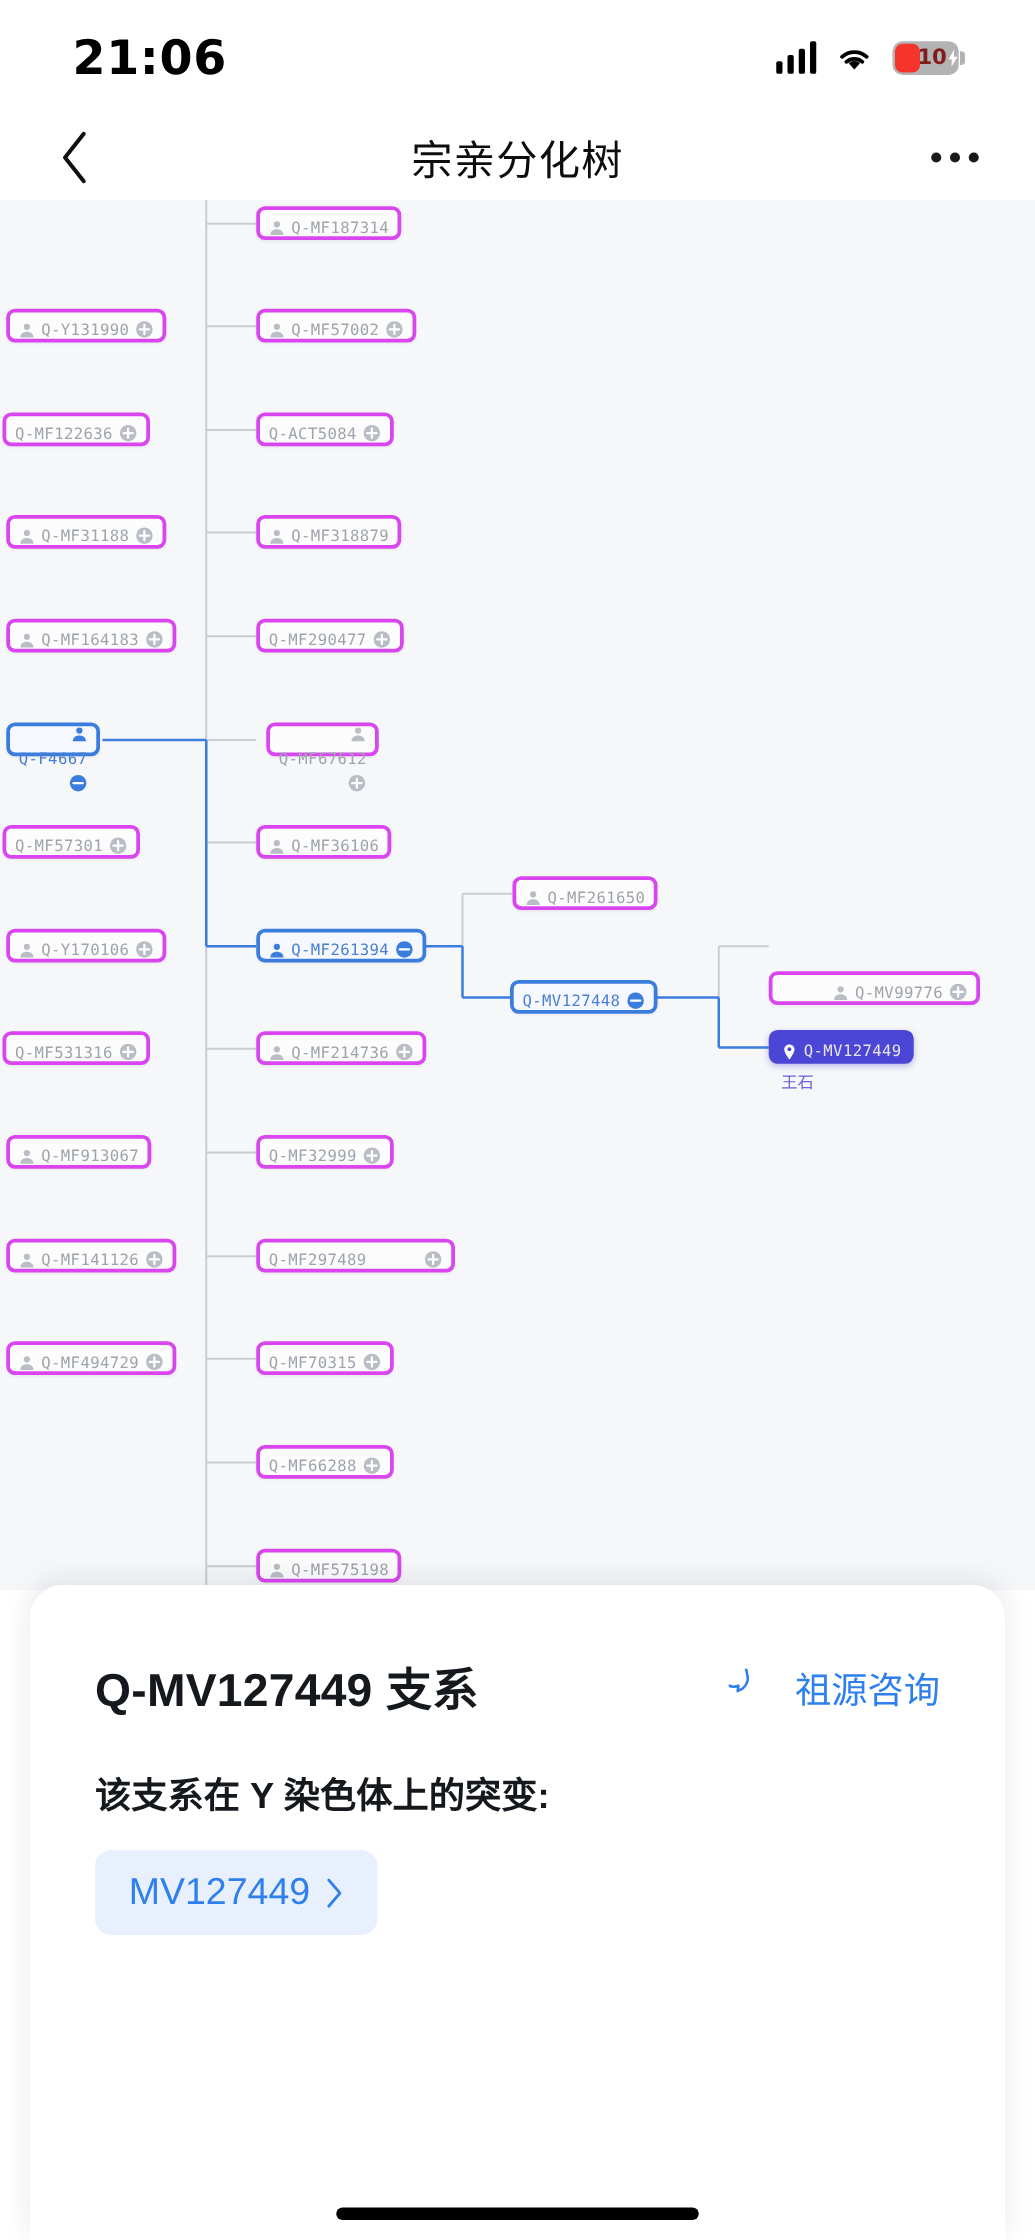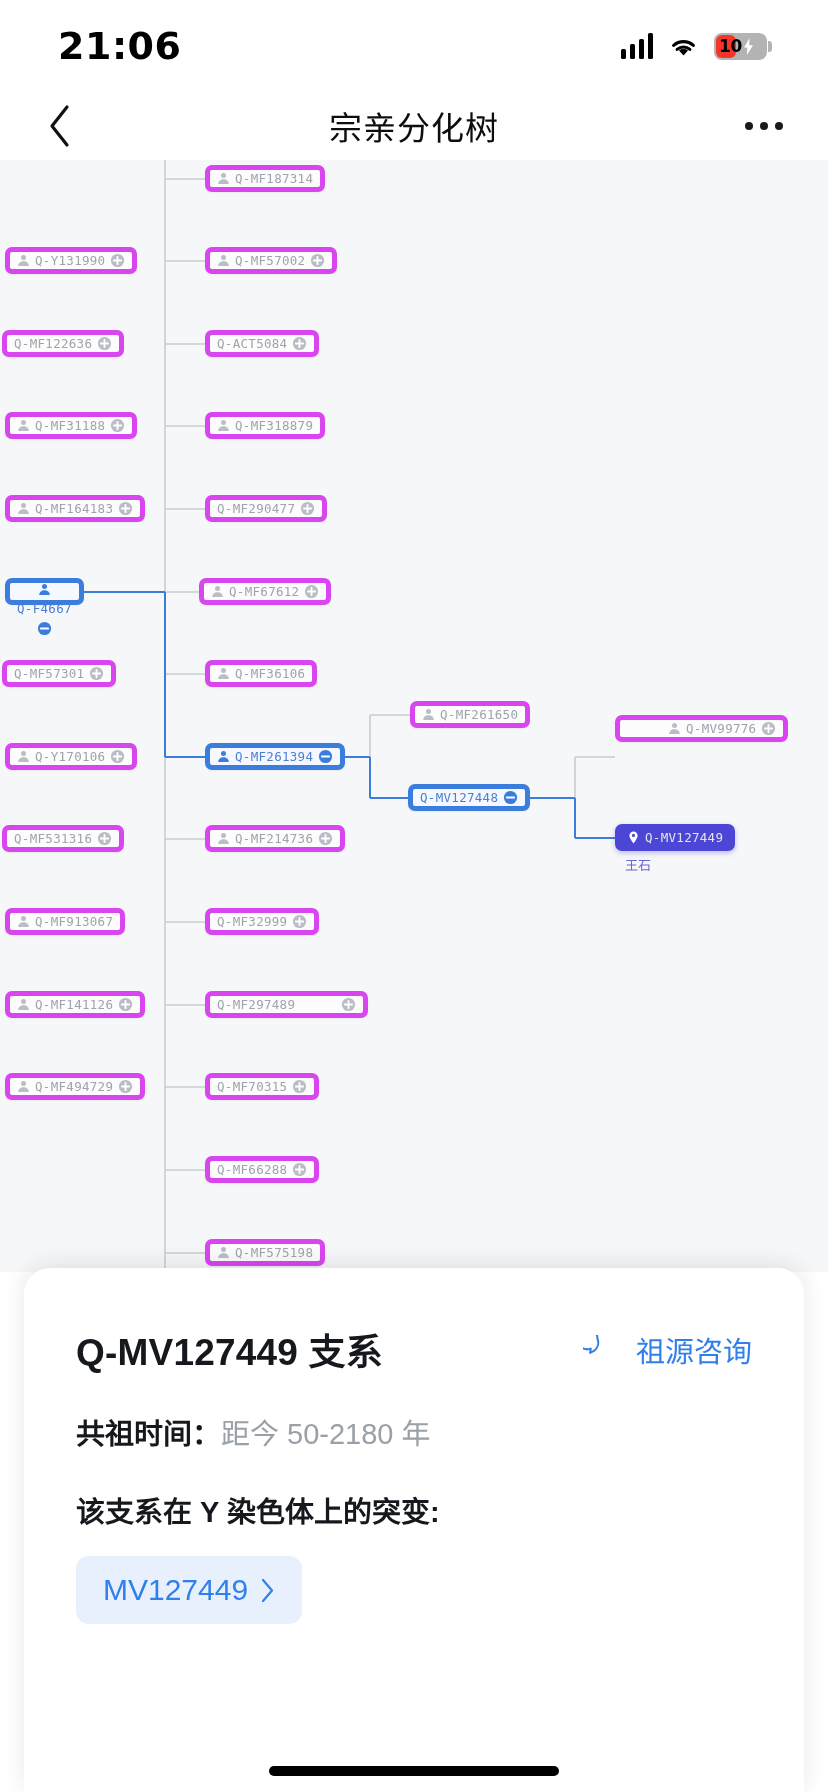--- a/index.html
+++ b/index.html
@@ -31,22 +31,22 @@
   .wifi{ width:33px; height:24px; }
   .batt{
     position:relative; width:53px; height:27px; border-radius:8px;
     background:#b3b3b3; display:flex; align-items:center; overflow:hidden;
   }
   .batt .fill{
     position:absolute; left:2px; top:2px; bottom:2px; width:20px;
     border-radius:6px; background:#f5352b;
   }
   .batt .num{
-    position:relative; z-index:2; font-size:17px; font-weight:700; color:#000000;
-    padding-left:5px; letter-spacing:-0.3px;
+    position:relative; z-index:2; font-size:17px; font-weight:700; color:#7f1d1d;
+    padding-left:20px; letter-spacing:-0.3px;
     font-family:"DejaVu Sans","Liberation Sans",sans-serif;
   }
   .batt .bolt{
     position:relative; z-index:2; width:11px; height:17px; margin-left:1px;
   }
   .batt-cap{
     width:4px; height:11px; background:#b3b3b3;
     border-radius:0 3px 3px 0; margin-left:1px;
   }
 
@@ -72,23 +72,23 @@
   .nav-more i{ width:8px; height:8px; border-radius:50%; background:#1a1a1a; display:block; }
 
   
   .tree{
     position:absolute; left:0; top:160px; width:828px; height:1112px;
     background:#f6f7f9; overflow:hidden;
   }
   .tree-svg{ position:absolute; left:0; top:0; width:828px; height:1112px; }
 
   .node{
-    position:absolute; display:inline-flex; align-items:center;
+    position:absolute; display:inline-flex; align-items:flex-end;
     height:27px; padding:0 7px; gap:5px;
-    background:#fcfcfd; border:5px solid #d946ef; border-radius:7px;
+    background:#fcfcfd; border:3px solid #d946ef; border-radius:7px;
     box-shadow:0 1px 2px rgba(16,24,40,0.05);
     font-family:"DejaVu Sans Mono","Liberation Mono",monospace;
     font-size:12.5px; color:#9ea3ac; letter-spacing:0.3px; white-space:nowrap;
     cursor:pointer;
   }
   .node .pglyph{ width:13px; height:13px; flex:0 0 13px; }
   .node .toggle{ width:15px; height:15px; flex:0 0 15px; }
 
   .node.sel{
     background:#f5f8ff; border-color:#3b7ddd; color:#4b7fd4;
@@ -308,21 +308,21 @@
           <svg class="pglyph" viewBox="0 0 13 13">
       <circle cx="6.5" cy="3.4" r="2.5" fill="#3b7ddd"></circle>
       <path d="M1.2 12c0-3 2.4-4.7 5.3-4.7S11.8 9 11.8 12Z" fill="#3b7ddd"></path>
           </svg>
           <span>Q-F4667</span>
           <svg class="toggle" viewBox="0 0 15 15">
       <circle cx="7.5" cy="7.5" r="6.6" fill="#3b7ddd"></circle>
       <path d="M3.8 7.5h7.4" stroke="#fff" stroke-width="1.8" stroke-linecap="round"></path>
           </svg>
         </div>
-        <div class="node" style="left: 199px; top: 418px;">
+        <div class="node" style="left: 213px; top: 418px; flex-direction: column;">
           <svg class="pglyph" viewBox="0 0 13 13">
       <circle cx="6.5" cy="3.4" r="2.5" fill="#b9bec6"></circle>
       <path d="M1.2 12c0-3 2.4-4.7 5.3-4.7S11.8 9 11.8 12Z" fill="#b9bec6"></path>
           </svg>
           <span>Q-MF67612</span>
           <svg class="toggle" viewBox="0 0 15 15">
       <circle cx="7.5" cy="7.5" r="6.6" fill="#b9bec6"></circle>
       <path d="M7.5 3.8v7.4M3.8 7.5h7.4" stroke="#fff" stroke-width="1.8" stroke-linecap="round"></path>
           </svg>
         </div>
@@ -362,21 +362,21 @@
       <path d="M3.8 7.5h7.4" stroke="#fff" stroke-width="1.8" stroke-linecap="round"></path>
           </svg>
         </div>
         <div class="node" style="left: 410px; top: 541px;">
           <svg class="pglyph" viewBox="0 0 13 13">
       <circle cx="6.5" cy="3.4" r="2.5" fill="#b9bec6"></circle>
       <path d="M1.2 12c0-3 2.4-4.7 5.3-4.7S11.8 9 11.8 12Z" fill="#b9bec6"></path>
           </svg>
           <span>Q-MF261650</span>
         </div>
-        <div class="node" style="left: 615px; top: 555px; padding-left: 48px;">
+        <div class="node" style="left: 615px; top: 617px; padding-left: 48px;">
           <svg class="pglyph" viewBox="0 0 13 13">
       <circle cx="6.5" cy="3.4" r="2.5" fill="#b9bec6"></circle>
       <path d="M1.2 12c0-3 2.4-4.7 5.3-4.7S11.8 9 11.8 12Z" fill="#b9bec6"></path>
           </svg>
           <span>Q-MV99776</span>
           <svg class="toggle" viewBox="0 0 15 15">
       <circle cx="7.5" cy="7.5" r="6.6" fill="#b9bec6"></circle>
       <path d="M7.5 3.8v7.4M3.8 7.5h7.4" stroke="#fff" stroke-width="1.8" stroke-linecap="round"></path>
           </svg>
         </div>
@@ -484,23 +484,20 @@
     <div class="sheet-head">
       <div class="sheet-title">Q-MV127449 支系</div>
       <div class="consult">
         <svg viewBox="0 0 24 24">
           <path d="M12 3.2a8.6 8.6 0 1 0-5.6 8.1l-.5 3.5 3.2-1.6A8.6 8.6 0 0 0 12 3.2Z" stroke="#2f80ed" stroke-width="1.7" fill="none" stroke-linejoin="round"></path>
         </svg>
         <span>祖源咨询</span>
       </div>
     </div>
 
-    <div class="row-time">
-      <span class="lbl">共祖时间：</span><span class="val">距今 50-2180 年</span>
-    </div>
 
     <div class="row-mut">该支系在 Y 染色体上的突变:</div>
 
     <div class="chip">
       <span>MV127449</span>
       <svg viewBox="0 0 15 25">
         <path d="M3 2 12 12.5 3 23" stroke="#2f80ed" stroke-width="2.2" fill="none" stroke-linecap="round" stroke-linejoin="round"></path>
       </svg>
     </div>
 

